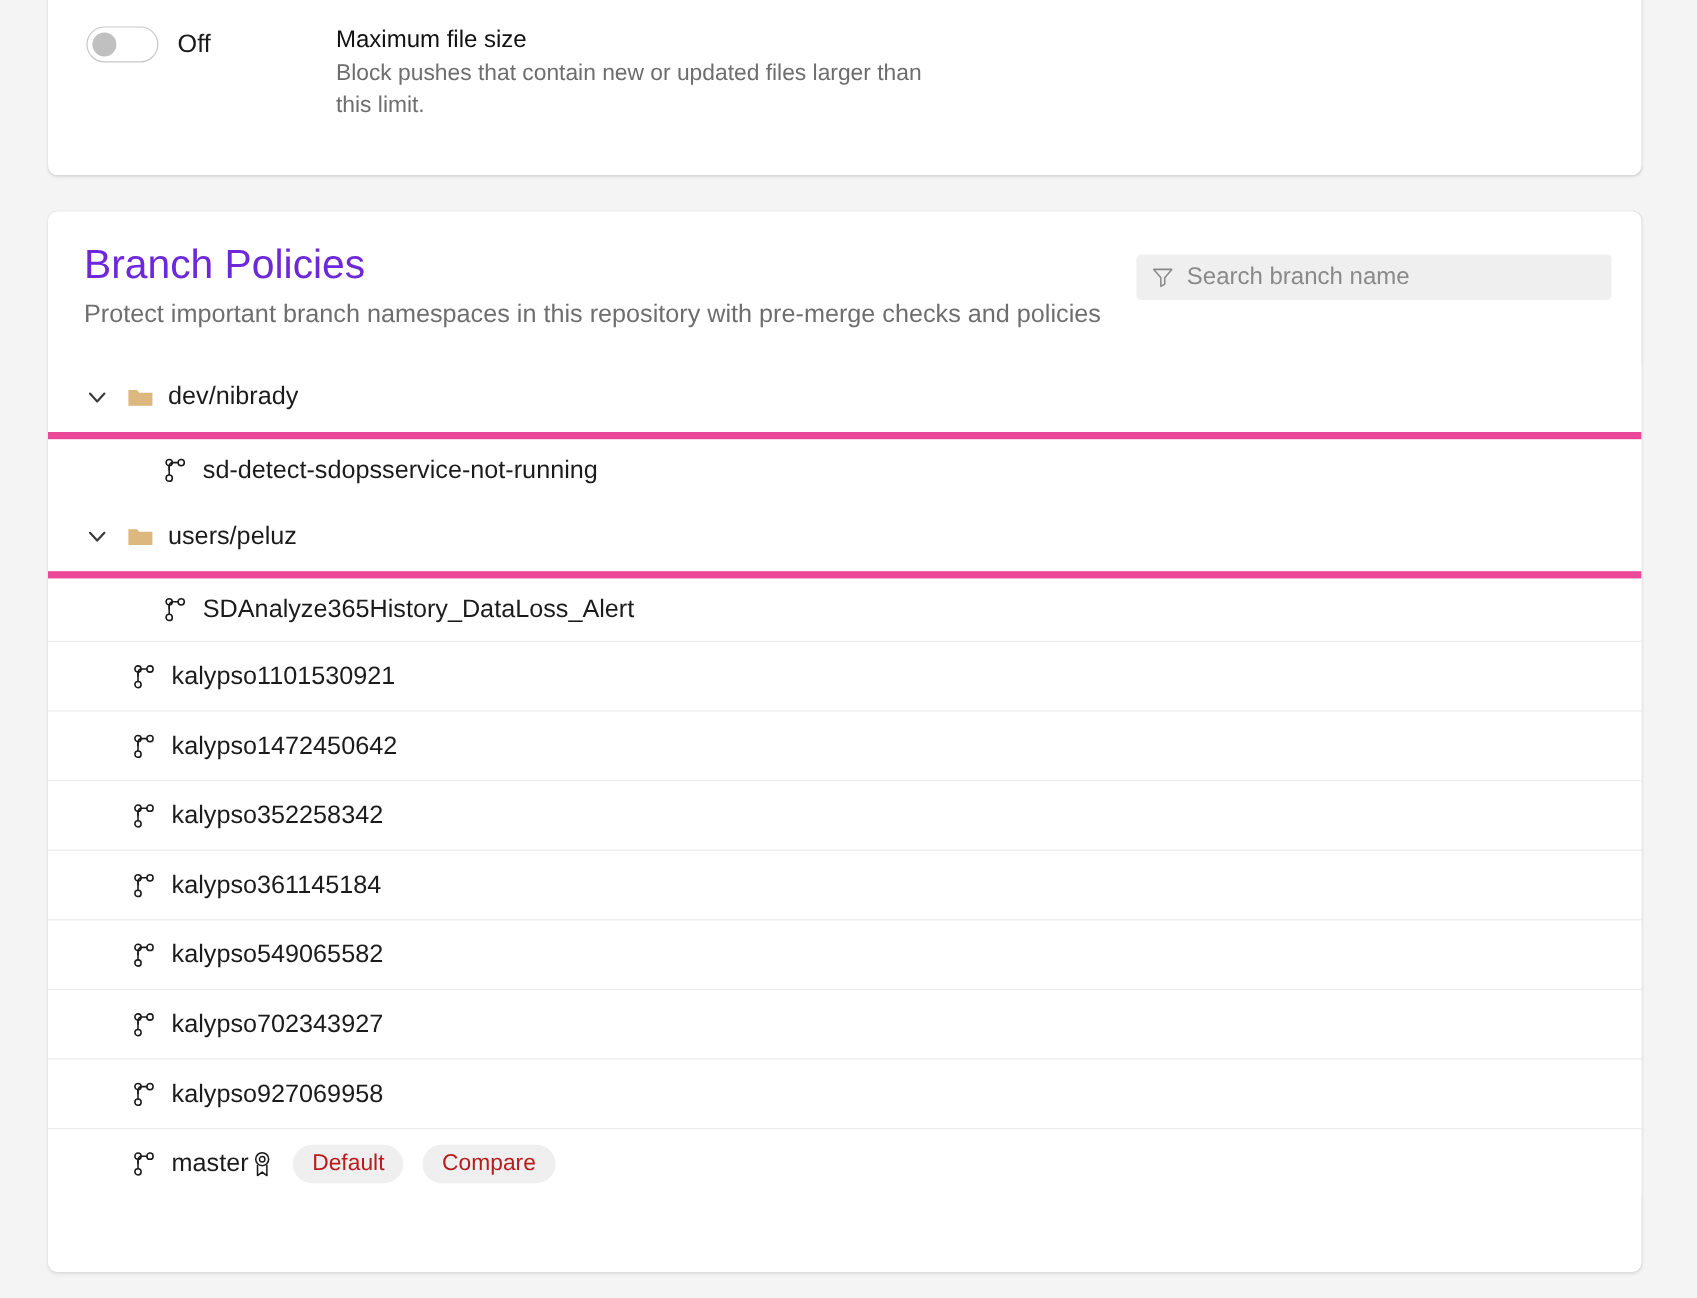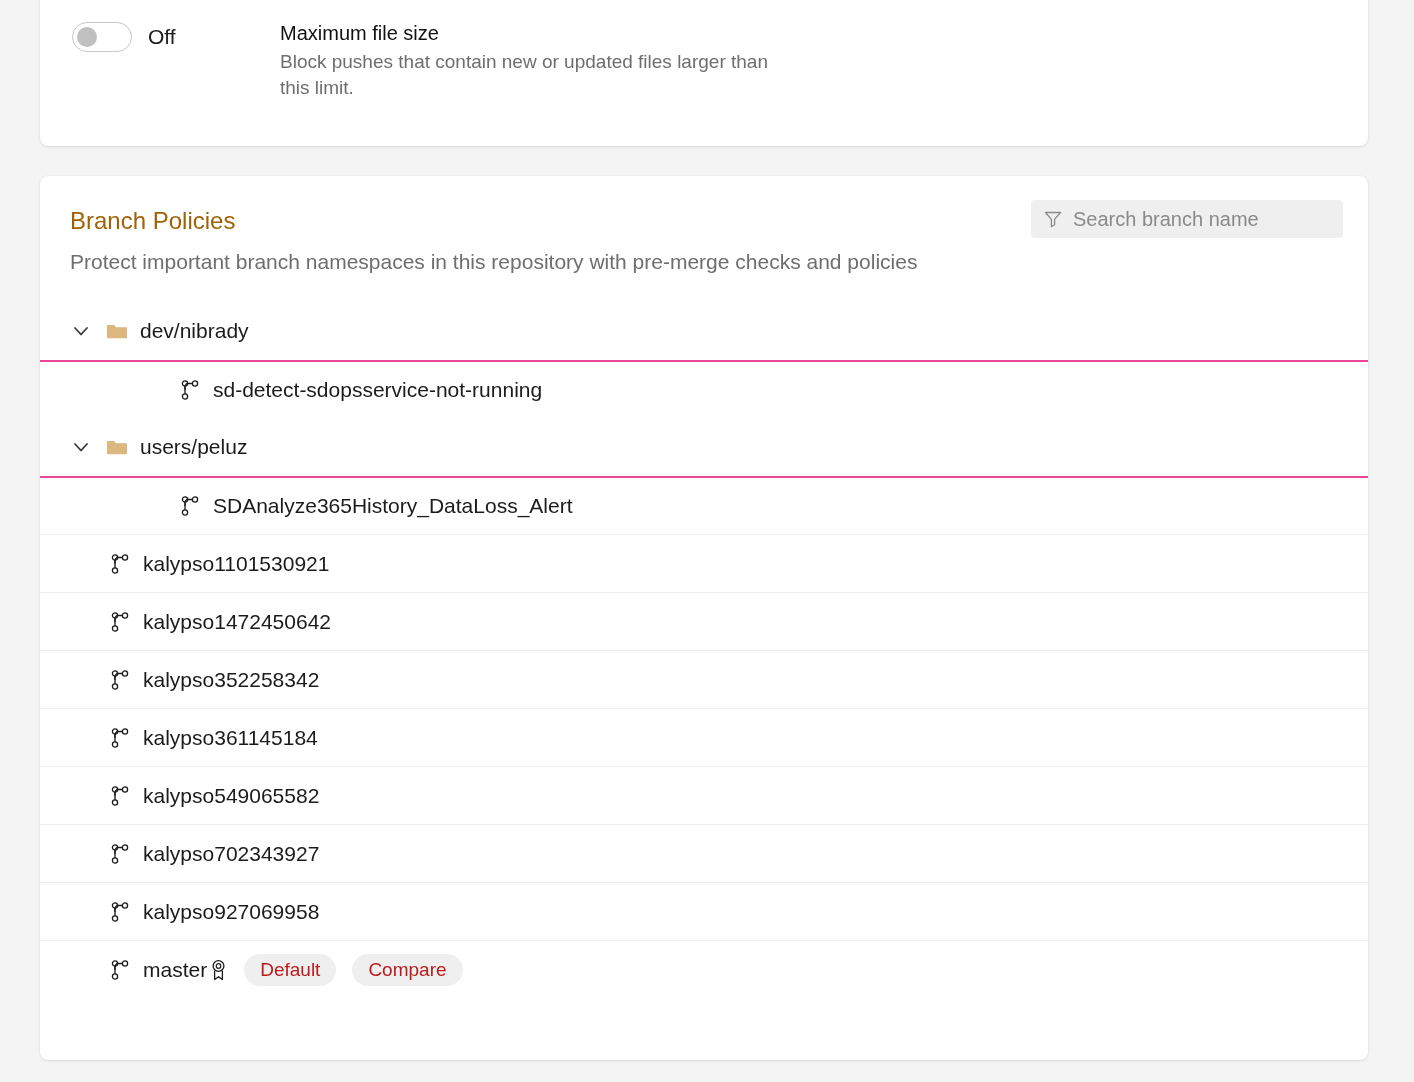--- a/index.html
+++ b/index.html
@@ -98,37 +98,37 @@
     max-width: 490px;
   }
 
   
   .bp-header {
     position: relative;
     padding: 28px 28px 0 30px;
     height: 126px;
   }
   .bp-title {
-    font-size: 24px;
+    font-size: 34px;
     font-weight: normal;
-    color: #a16207;
+    color: #6d28d9;
     margin: 0;
     line-height: 34px;
   }
   .bp-subtitle {
     font-size: 21px;
     color: #6e6e6e;
     margin: 11px 0 0 0;
     line-height: 26px;
   }
   .search-box {
     position: absolute;
     right: 25px;
-    top: 24px;
-    width: 312px;
+    top: 36px;
+    width: 396px;
     height: 38px;
     background: #efefef;
     border: none;
     border-radius: 4px;
     display: flex;
     align-items: center;
     padding: 0 12px;
     cursor: text;
   }
   .search-box .funnel {
@@ -154,21 +154,21 @@
   .branch-list { width: 100%; }
   .branch-row {
     height: 58px;
     display: flex;
     align-items: center;
     border-top: 1px solid #ececec;
     cursor: pointer;
     background: #ffffff;
   }
   .branch-row.folder-row { border-top: none; }
-  .branch-row.folder-row + .branch-row { border-top: 2px solid #ec4899; padding-left: 44px; }
+  .branch-row.folder-row + .branch-row { border-top: 6px solid #ec4899; }
   .branch-row .indent-0 { width: 30px; flex: 0 0 30px; }
   .branch-row .indent-1 { width: 70px; flex: 0 0 70px; }
   .branch-row .indent-2 { width: 96px; flex: 0 0 96px; }
 
   .chev {
     width: 22px;
     height: 22px;
     flex: 0 0 22px;
     margin-right: 14px;
     display: block;

